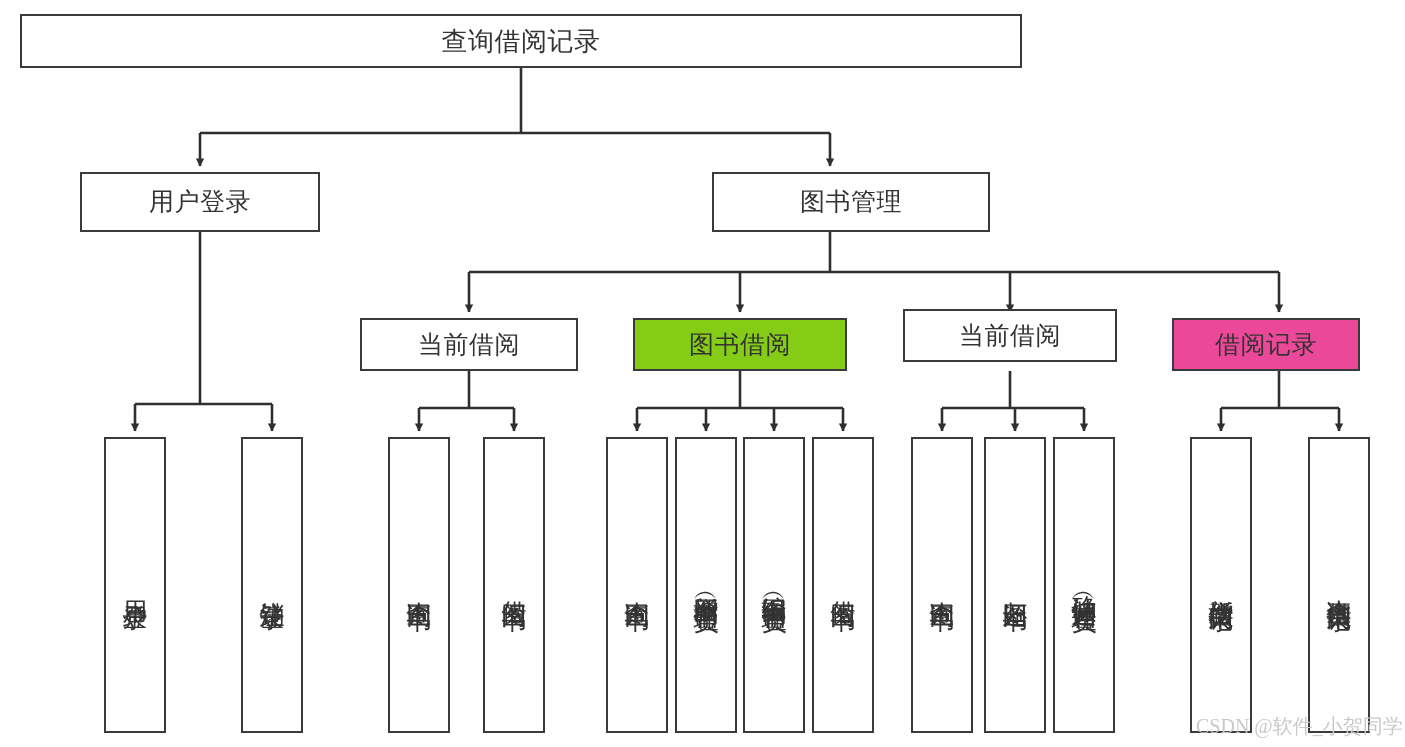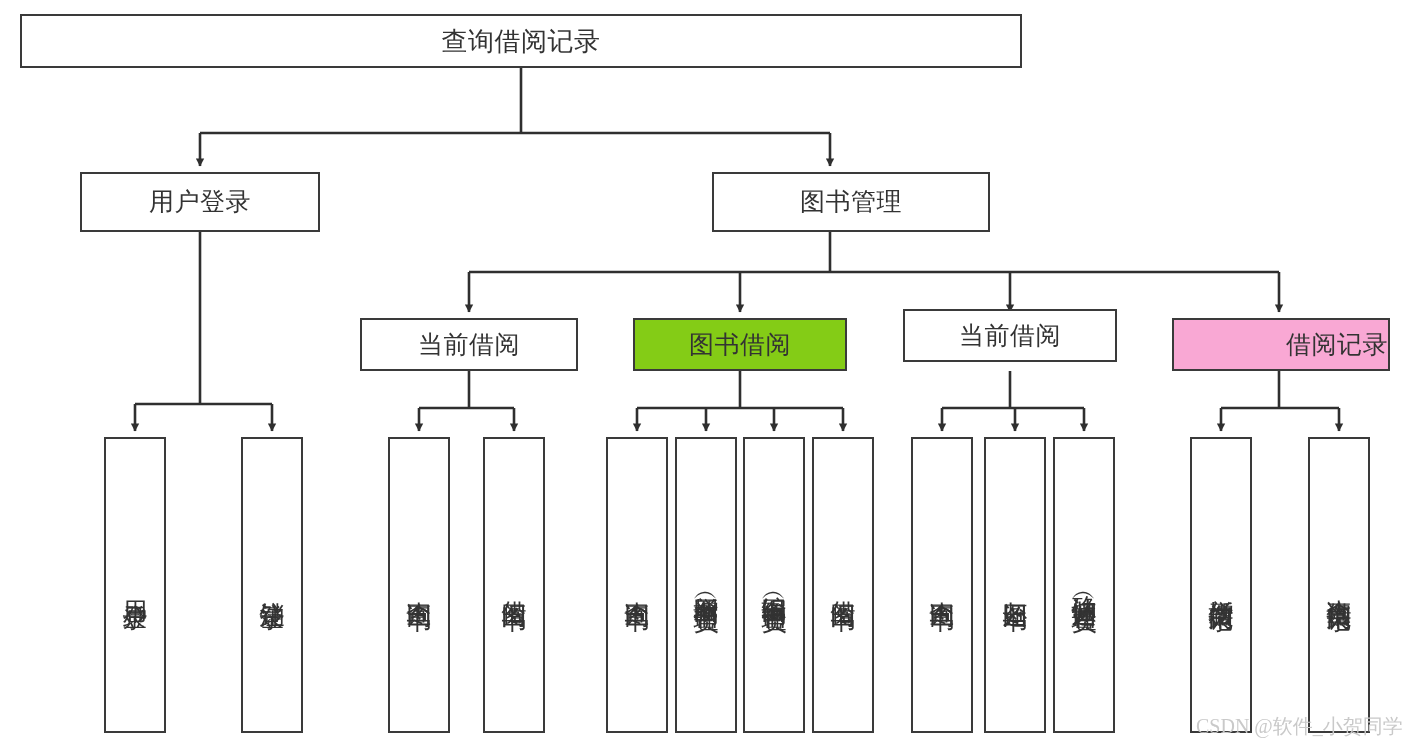--- a/index.html
+++ b/index.html
@@ -138,21 +138,21 @@
 
   <div class="node h mid" style="left: 360px; top: 318px; width: 218px; height: 53px; border-color: rgb(58, 58, 58); background: rgb(255, 255, 255); color: rgb(51, 51, 51);">
     <span class="node-label">当前借阅</span>
   </div>
   <div class="node h mid" style="left: 633px; top: 318px; width: 214px; height: 53px; border-color: rgb(58, 58, 58); background: #84cc16; color: rgb(51, 51, 51);">
     <span class="node-label">图书借阅</span>
   </div>
   <div class="node h mid" style="left: 903px; top: 309px; width: 214px; height: 53px; border-color: rgb(58, 58, 58); background: rgb(255, 255, 255); color: rgb(51, 51, 51);">
     <span class="node-label">当前借阅</span>
   </div>
-  <div class="node h mid" style="left: 1172px; top: 318px; width: 218px; height: 53px; border-color: rgb(58, 58, 58); background: #f9a8d4; color: rgb(51, 51, 51); justify-content: flex-end;">
+  <div class="node h mid" style="left: 1172px; top: 318px; width: 188px; height: 53px; border-color: rgb(58, 58, 58); background: #ec4899; color: rgb(51, 51, 51);">
     <span class="node-label">借阅记录</span>
   </div>
 
   <div class="node v" style="left: 104px; top: 437px; width: 62px; height: 296px; border-color: rgb(58, 58, 58); background: rgb(255, 255, 255); color: rgb(51, 51, 51);">
     <span class="node-label">用户登录</span>
   </div>
   <div class="node v" style="left: 241px; top: 437px; width: 62px; height: 296px; border-color: rgb(58, 58, 58); background: rgb(255, 255, 255); color: rgb(51, 51, 51);">
     <span class="node-label">注销登录</span>
   </div>
   <div class="node v" style="left: 388px; top: 437px; width: 62px; height: 296px; border-color: rgb(58, 58, 58); background: rgb(255, 255, 255); color: rgb(51, 51, 51);">

